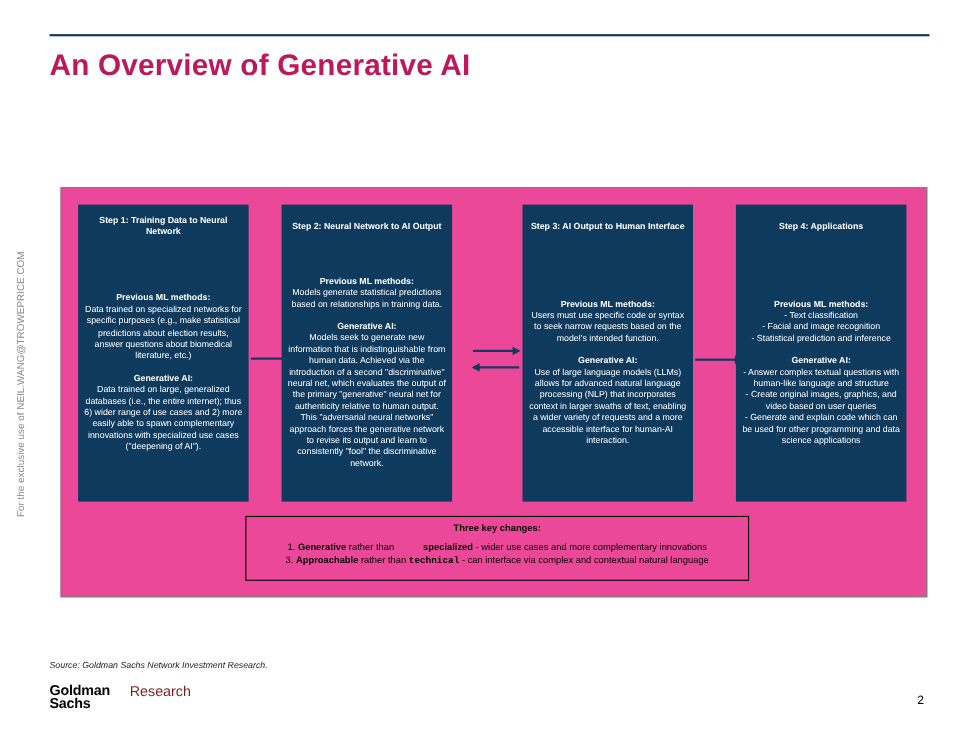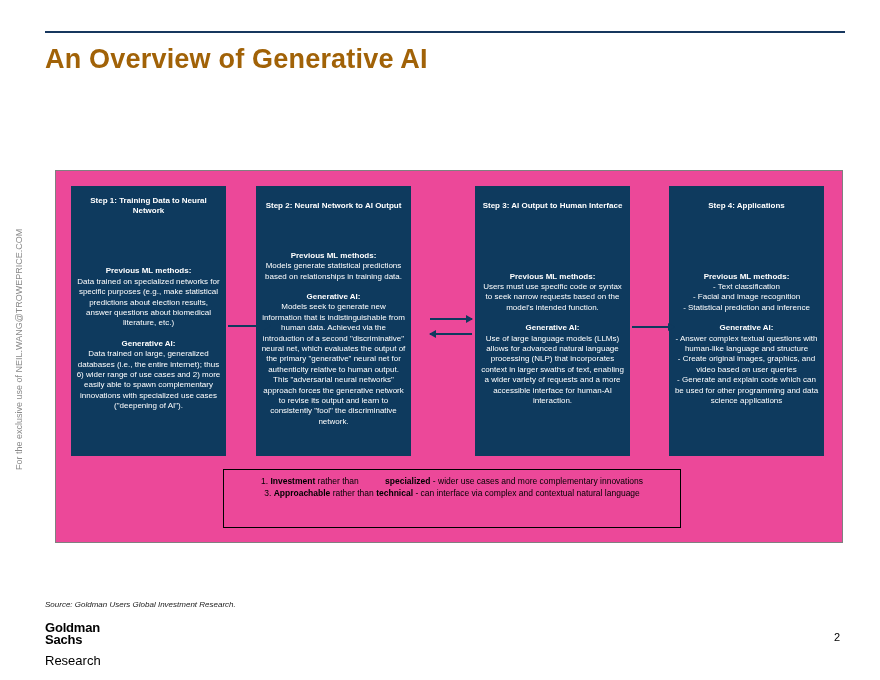--- a/index.html
+++ b/index.html
@@ -18,21 +18,21 @@
   .top-rule {
     position: absolute;
     left: 45px; top: 31px;
     width: 800px; height: 2px;
     background: #17375E;
   }
   .page-title {
     position: absolute;
     left: 45px; top: 44px;
     font-size: 27px;
-    color: #a16207;
+    color: #be185d;
     letter-spacing: 0.2px;
   }
 
   
   .side-note {
     position: absolute;
     left: 14px; top: 470px;
     transform: rotate(-90deg);
     transform-origin: 0 0;
     white-space: nowrap;
@@ -147,34 +147,33 @@
     left: 45px; top: 600px;
     font-size: 8px;
     font-style: italic;
     color: #1a1a1a;
   }
   .logo {
     position: absolute;
     left: 45px; top: 622px;
     display: flex;
     align-items: flex-start;
-    gap: 7px;
-    flex-direction: column;
+    gap: 18px;
   }
   .logo-gs {
     font-weight: bold;
     font-size: 13px;
     line-height: 0.95;
     color: #000000;
     letter-spacing: -0.2px;
   }
   .logo-research {
     font-size: 13px;
     line-height: 1;
-    color: #000000;
+    color: #7f1d1d;
   }
   .page-number {
     position: absolute;
     right: 40px; top: 631px;
     font-size: 11px;
     color: #000000;
   }
 </style>
 </head>
 <body>
@@ -247,27 +246,28 @@
         </div>
       </div>
     </div>
 
     <div class="arrow right a1"></div>
     <div class="arrow right a2r"></div>
     <div class="arrow left a2l"></div>
     <div class="arrow right a3"></div>
 
     <div class="key-box">
-      <div class="key-line"><span>1. </span><span style="font-weight: bold;">Investment</span><span> rather than </span><span style="font-weight: bold; padding-left: 24px;">specialized</span><span> - wider use cases and more complementary innovations</span></div>
-      <div class="key-line"><span>3. </span><span style="font-weight: bold;">Approachable</span><span> rather than </span><span style="font-weight: bold;">technical</span><span> - can interface via complex and contextual natural language</span></div>
+      <div class="key-title">Three key changes:</div>
+      <div class="key-line"><span>1. </span><span style="font-weight: bold;">Generative</span><span> rather than </span><span style="font-weight: bold; padding-left: 24px;">specialized</span><span> - wider use cases and more complementary innovations</span></div>
+      <div class="key-line"><span>3. </span><span style="font-weight: bold;">Approachable</span><span> rather than </span><span style="font-weight: bold; font-family: Liberation Mono, monospace;">technical</span><span> - can interface via complex and contextual natural language</span></div>
     </div>
 
   </div>
 
-  <div class="source-line">Source: Goldman Users Global Investment Research.</div>
+  <div class="source-line">Source: Goldman Sachs Network Investment Research.</div>
 
   <div class="logo">
     <div class="logo-gs">
       <div>Goldman</div>
       <div>Sachs</div>
     </div>
     <div class="logo-research">Research</div>
   </div>
 
   <div class="page-number">2</div>

